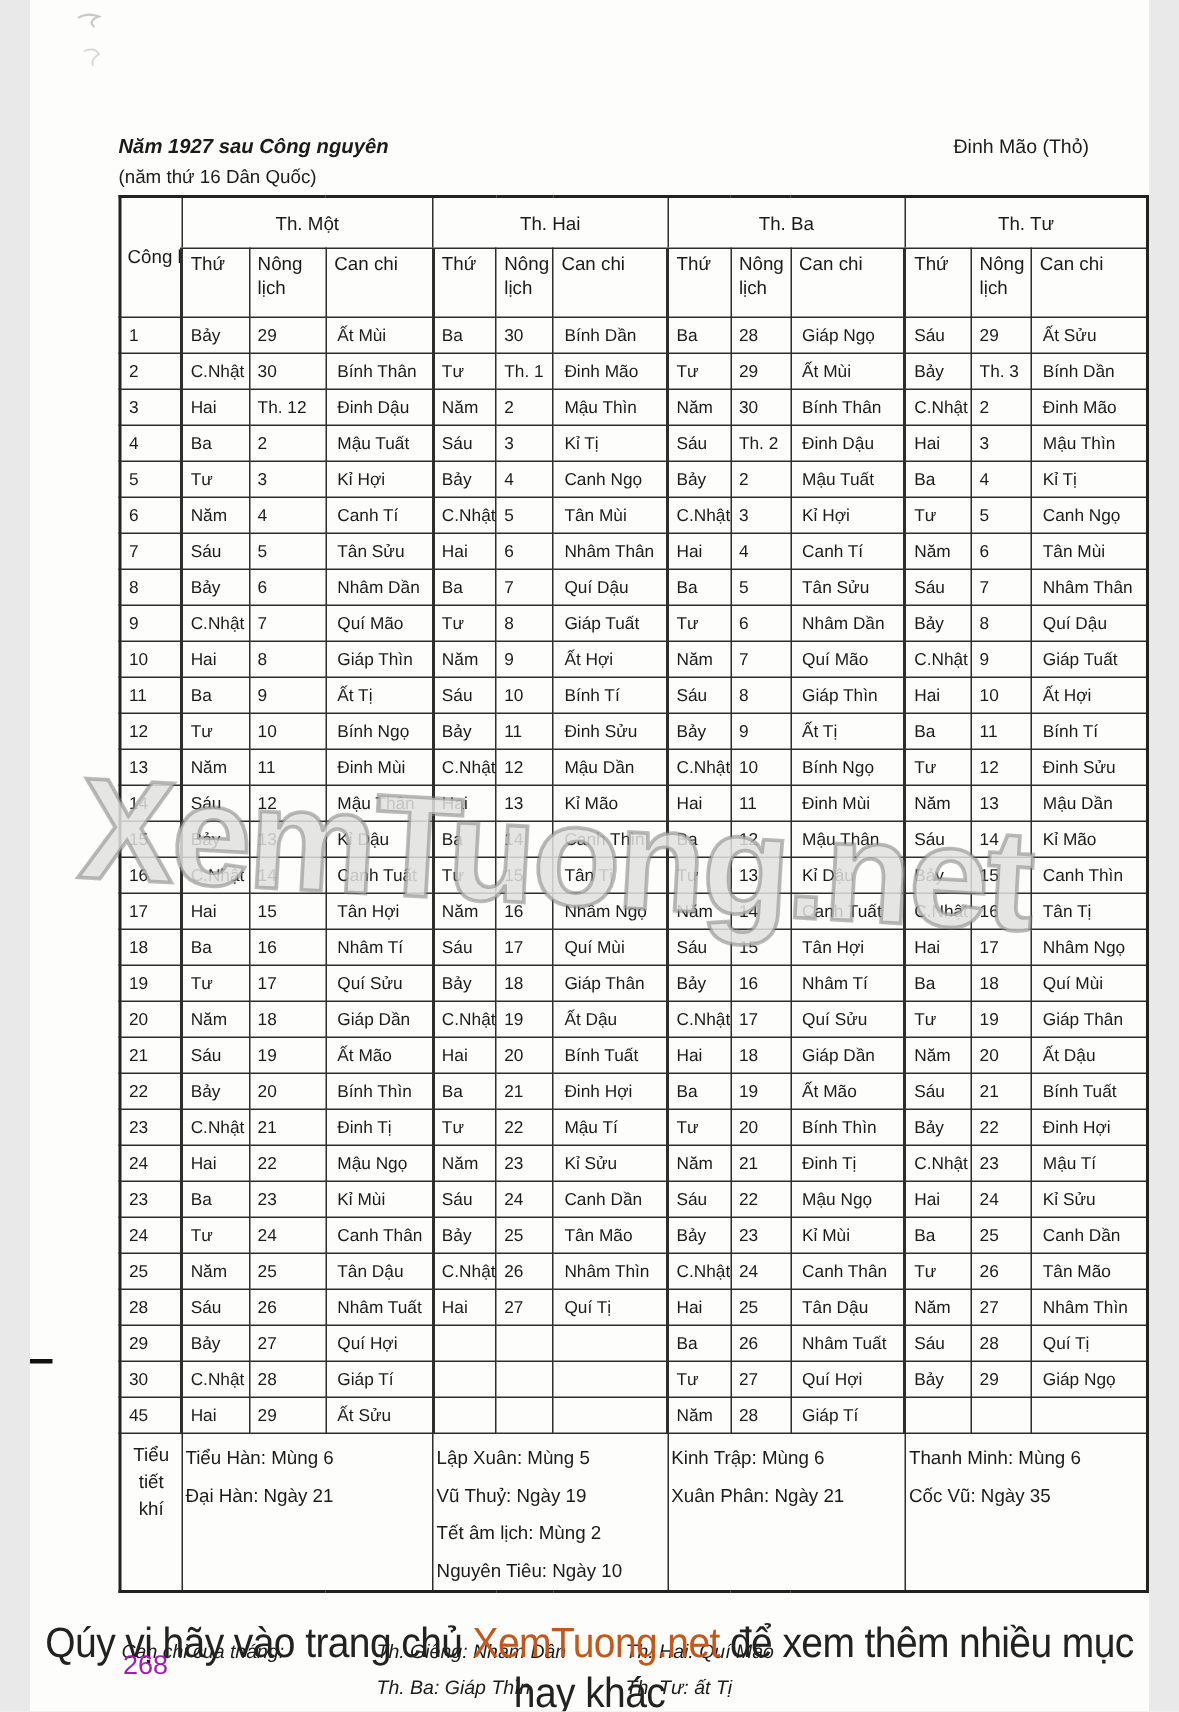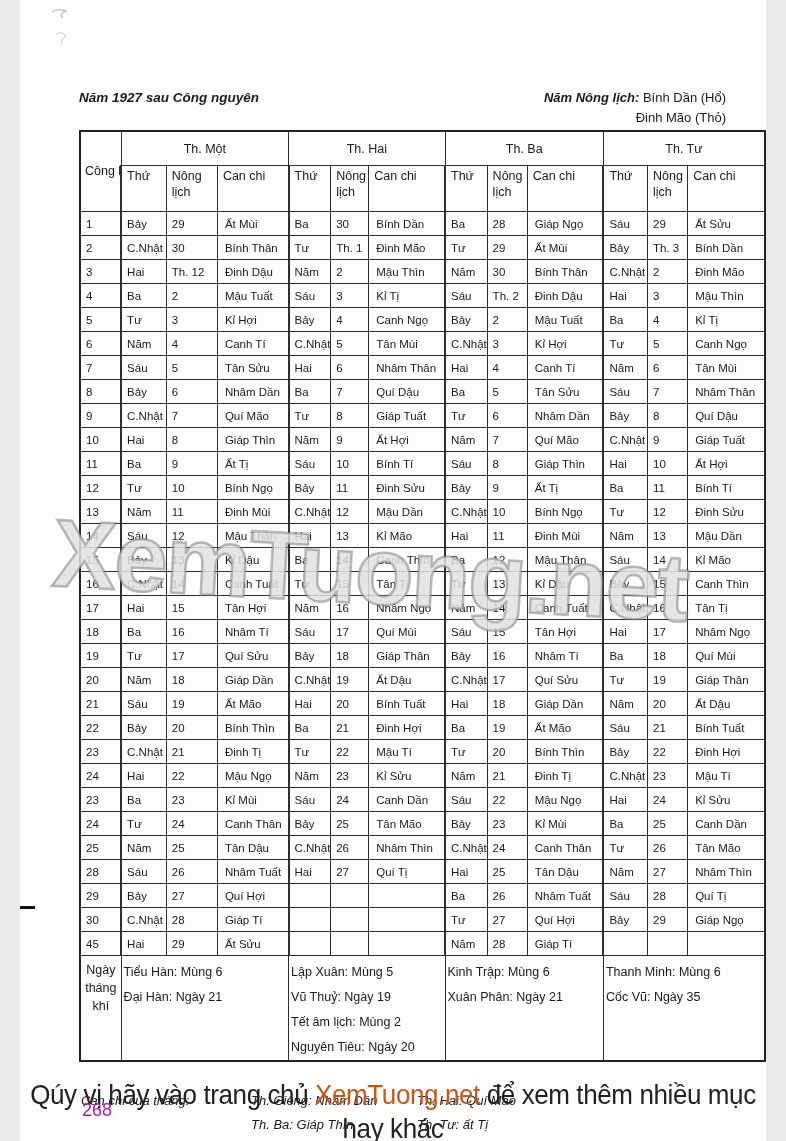--- a/index.html
+++ b/index.html
@@ -65,27 +65,24 @@
 
 <div class="page">
 
   <svg class="pen-marks" width="50" height="50" viewBox="0 0 50 50">
     <path d="M8 8 q6 -4 14 -1 q-8 3 -3 7" stroke="#9a9a9a" stroke-width="1.4" fill="none" opacity="0.55"></path>
     <path d="M12 30 q7 -3 10 2 q-6 4 -4 8" stroke="#a6a6a6" stroke-width="1.2" fill="none" opacity="0.45"></path>
   </svg>
 
   <div class="hdr-left">
     <div class="l1">Năm 1927 sau Công nguyên</div>
+    <div class="l2">(năm thứ 16 Dân Quốc)</div>
   </div>
 
   <div class="hdr-right">
-    <div>
-      <span class="lbl">Năm Nông lịch:</span>
-      <span>Bính Dần (Hổ)</span>
-    </div>
     <div>Đinh Mão (Thỏ)</div>
   </div>
 
   <table class="cal">
     <colgroup>
       <col style="width:41px">
         <col style="width:45px">
         <col style="width:51px">
         <col style="width:71px">
       <col style="width:42px">
@@ -583,30 +580,30 @@
           <td class="grp">Năm</td>
           <td>28</td>
           <td class="canchi">Giáp Tí</td>
           <td class="grp"></td>
           <td></td>
           <td class="canchi"></td>
         </tr>
       </tbody>
     <tfoot>
       <tr class="tietkhi">
-        <th>Ngày tháng khí</th>
+        <th>Tiểu tiết khí</th>
       <td colspan="3" class="grp">
             <div>Tiểu Hàn: Mùng 6</div>
             <div>Đại Hàn: Ngày 21</div>
           </td>
           <td colspan="3" class="grp">
             <div>Lập Xuân: Mùng 5</div>
             <div>Vũ Thuỷ: Ngày 19</div>
             <div>Tết âm lịch: Mùng 2</div>
-            <div>Nguyên Tiêu: Ngày 20</div>
+            <div>Nguyên Tiêu: Ngày 10</div>
           </td>
           <td colspan="3" class="grp">
             <div>Kinh Trập: Mùng 6</div>
             <div>Xuân Phân: Ngày 21</div>
           </td>
           <td colspan="3" class="grp">
             <div>Thanh Minh: Mùng 6</div>
             <div>Cốc Vũ: Ngày 35</div>
           </td>
         </tr>

